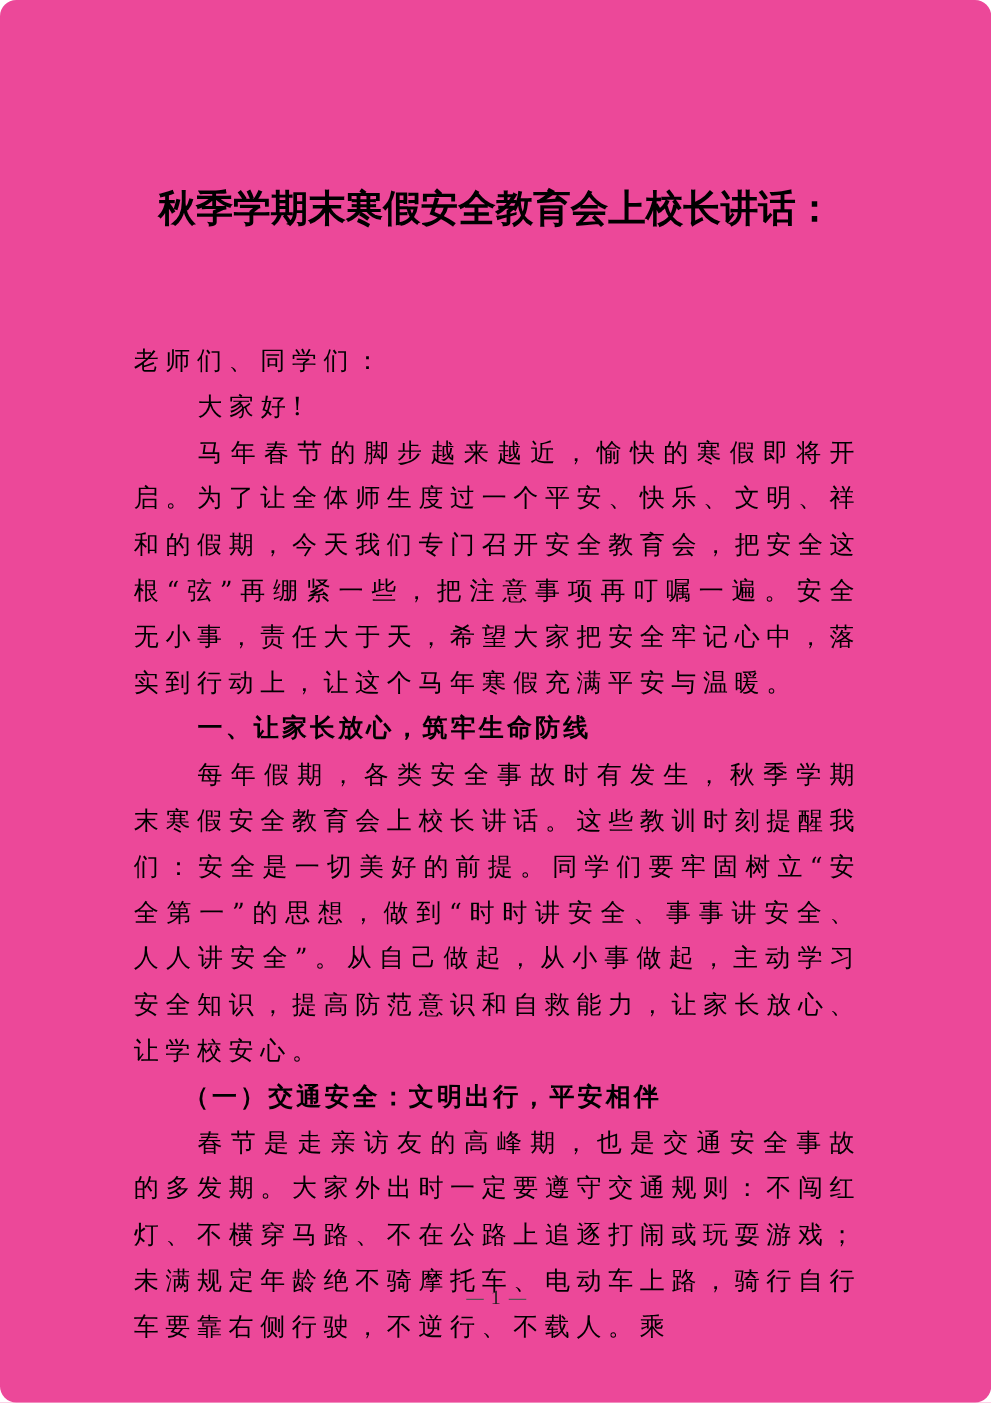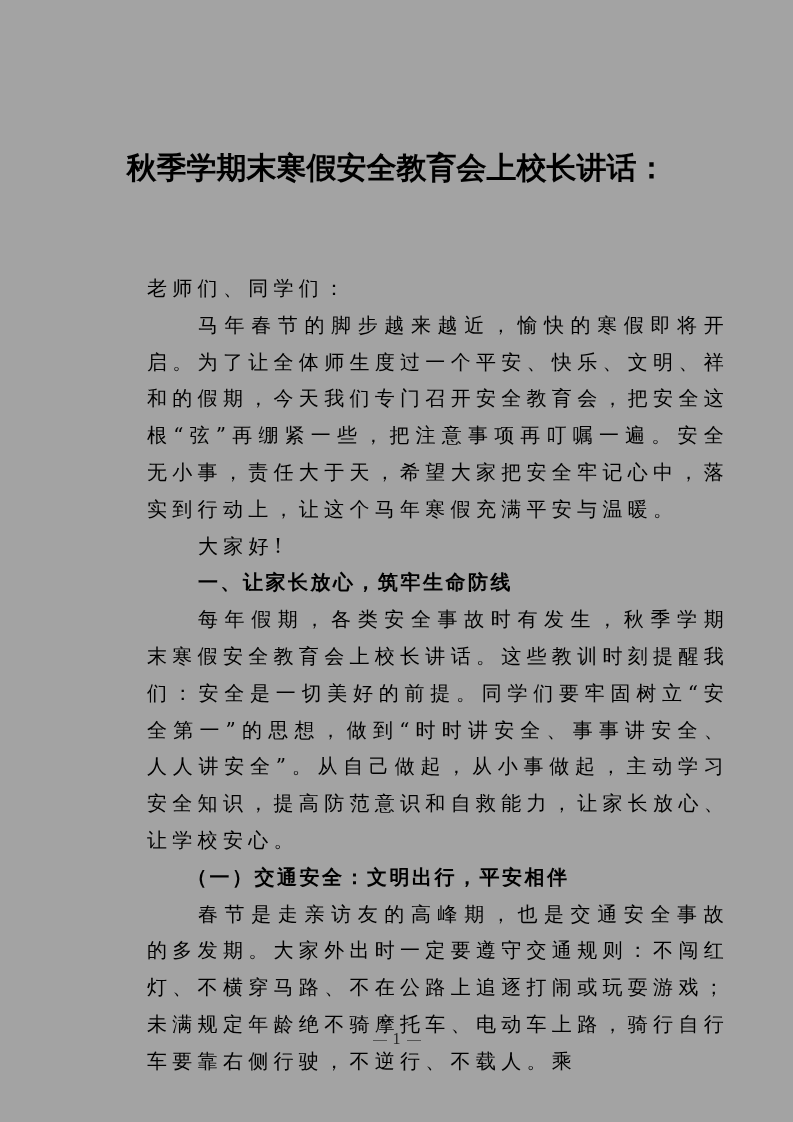--- a/index.html
+++ b/index.html
@@ -12,21 +12,22 @@
     height: 1122px;
     position: relative;
     overflow: hidden;
     color: #000000;
   }
   .page {
     position: absolute;
     left: 0; top: 0;
     width: 793px;
     height: 1122px;
-    background: #a3a3a3;
+    background: #ec4899;
+    border-radius: 13px;
   }
   .title {
     position: absolute;
     left: 0;
     width: 793px;
     top: 148px;
     text-align: center;
     font-family: "DejaVu Sans", sans-serif;
     font-weight: bold;
     font-size: 30px;
@@ -40,21 +41,20 @@
   .body {
     position: absolute;
     left: 107px;
     top: 270px;
     width: 582px;
     font-family: "DejaVu Serif", serif;
     font-size: 20px;
     line-height: 36.8px;
     letter-spacing: 5.3px;
     text-align: justify;
-    margin-left: 40px;
   }
   .body p {
     margin: 0;
     padding: 0;
   }
   .indent {
     text-indent: 51px;
   }
   .h1 {
     font-family: "DejaVu Sans", sans-serif;
@@ -91,22 +91,22 @@
 <body>
 
 <div class="page">
 
   <div class="title">
     <span class="t-line">秋季学期末寒假安全教育会上校长讲话：</span>
   </div>
 
   <div class="body">
     <p>老师们、同学们：</p>
+    <p class="indent">大家好!</p>
     <p class="indent">马年春节的脚步越来越近，愉快的寒假即将开启。为了让全体师生度过一个平安、快乐、文明、祥和的假期，今天我们专门召开安全教育会，把安全这根“弦”再绷紧一些，把注意事项再叮嘱一遍。安全无小事，责任大于天，希望大家把安全牢记心中，落实到行动上，让这个马年寒假充满平安与温暖。</p>
-    <p class="indent">大家好!</p>
     <p class="h1">一、让家长放心，筑牢生命防线</p>
     <p class="indent">每年假期，各类安全事故时有发生，秋季学期末寒假安全教育会上校长讲话。这些教训时刻提醒我们：安全是一切美好的前提。同学们要牢固树立“安全第一”的思想，做到“时时讲安全、事事讲安全、人人讲安全”。从自己做起，从小事做起，主动学习安全知识，提高防范意识和自救能力，让家长放心、让学校安心。</p>
     <p class="h2">（一）交通安全：文明出行，平安相伴</p>
     <p class="indent">春节是走亲访友的高峰期，也是交通安全事故的多发期。大家外出时一定要遵守交通规则：不闯红灯、不横穿马路、不在公路上追逐打闹或玩耍游戏；未满规定年龄绝不骑摩托车、电动车上路，骑行自行车要靠右侧行驶，不逆行、不载人。乘</p>
   </div>
 
   <div class="footer">
     <span class="dash"></span><span>1</span><span class="dash"></span>
   </div>
 

